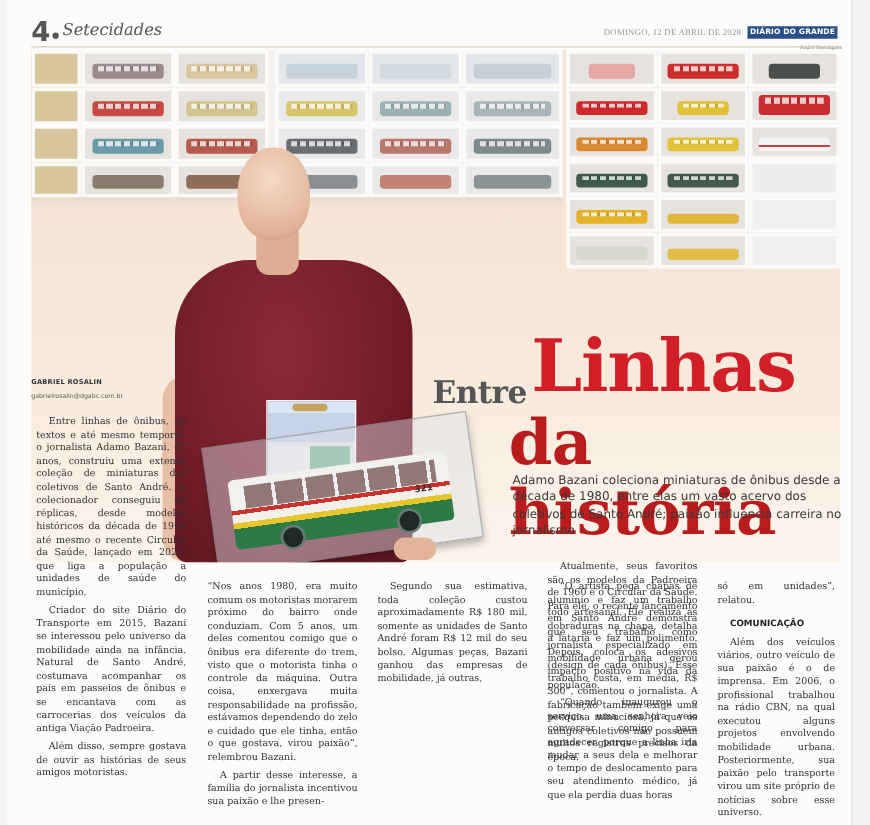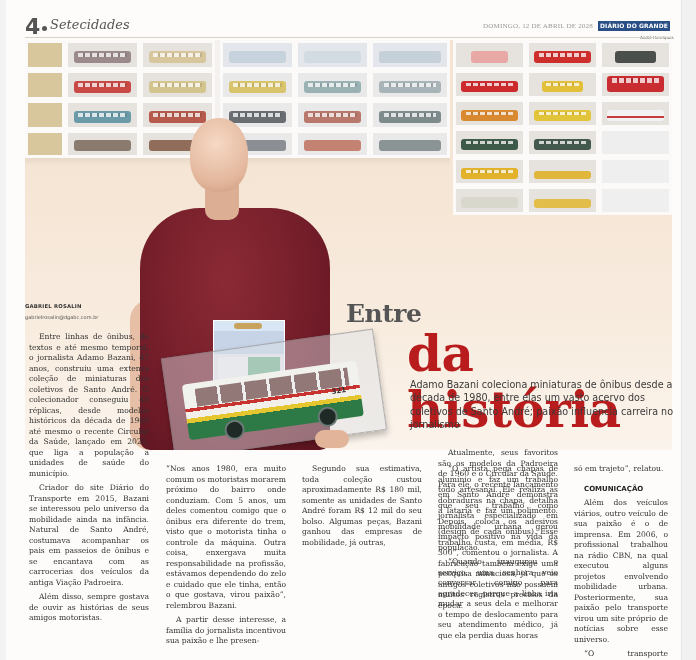--- a/index.html
+++ b/index.html
@@ -257,20 +257,21 @@
       <div class="model-bus">
         <div class="mwin"></div>
         <div class="num">321</div>
         <div class="w1"></div>
         <div class="w2"></div>
       </div>
     </div>
     <div class="hand"></div>
   </div>
 
+  <div class="hl-linhas">Linhas</div>
   <div class="hl-entre">Entre</div>
   <div class="hl-historia">da história</div>
   <div class="hl-sub">Adamo Bazani coleciona miniaturas de ônibus desde a década de 1980, entre elas um vasto acervo dos coletivos de Santo André; paixão influencia carreira no jornalismo</div>
 
   <div class="byline-name">GABRIEL ROSALIN</div>
   <div class="byline-mail">gabrielrosalin@dgabc.com.br</div>
 
   <div class="col col1">
     <p>Entre linhas de ônibus, de textos e até mesmo temporal, o jornalista Adamo Bazani, 47 anos, construiu uma extensa coleção de miniaturas dos coletivos de Santo André. O colecionador conseguiu 40 réplicas, desde modelos históricos da década de 1960 até mesmo o recente Circular da Saúde, lançado em 2025, que liga a população a unidades de saúde do município.</p>
     <p>Criador do site Diário do Transporte em 2015, Bazani se interessou pelo universo da mobilidade ainda na infância. Natural de Santo André, costumava acompanhar os pais em passeios de ônibus e se encantava com as carrocerias dos veículos da antiga Viação Padroeira.</p>
@@ -286,18 +287,18 @@
   <div class="col col4">
     <p>“O artista pega chapas de alumínio e faz um trabalho todo artesanal. Ele realiza as dobraduras na chapa, detalha a lataria e faz um polimento. Depois, coloca os adesivos (design de cada ônibus). Esse trabalho custa, em média, R$ 300”, comentou o jornalista. A fabricação também exige uma pesquisa minuciosa, já que os antigos coletivos não possuem muitos registros precisos da época.</p>
   </div>
 
   <div class="col" style="left:434px;top:460px;width:0"></div>
   <div class="col col5" style="left:434px;width:128px;">
     <p>Atualmente, seus favoritos são os modelos da Padroeira de 1960 e o Circular da Saúde. Para ele, o recente lançamento em Santo André demonstra que seu trabalho como jornalista especializado em mobilidade urbana gerou impacto positivo na vida da população.</p>
     <p>“Quando inaugurou o serviço, uma senhora veio conversar comigo para agradecer, porque a linha iria mudar a seus dela e melhorar o tempo de deslocamento para seu atendimento médico, já que ela perdia duas horas</p>
   </div>
   <div class="col" style="left:570px;top:460px;width:102px;">
-    <p class="noind">só em trajeto”, relatou.</p>
+    <p class="noind">só em unidades”, relatou.</p>
     <p class="subhead">COMUNICAÇÃO</p>
     <p>Além dos veículos viários, outro veículo de sua paixão é o de imprensa. Em 2006, o profissional trabalhou na rádio CBN, na qual executou alguns projetos envolvendo mobilidade urbana. Posteriormente, sua paixão pelo transporte virou um site próprio de notícias sobre esse universo.</p>
     <p>“O transporte coletivo dá acesso ao ser humano, acesso à saúde, educação e direitos”, concluiu Adamo Bazani.</p>
   </div>
 </div>
 
 </body></html>

